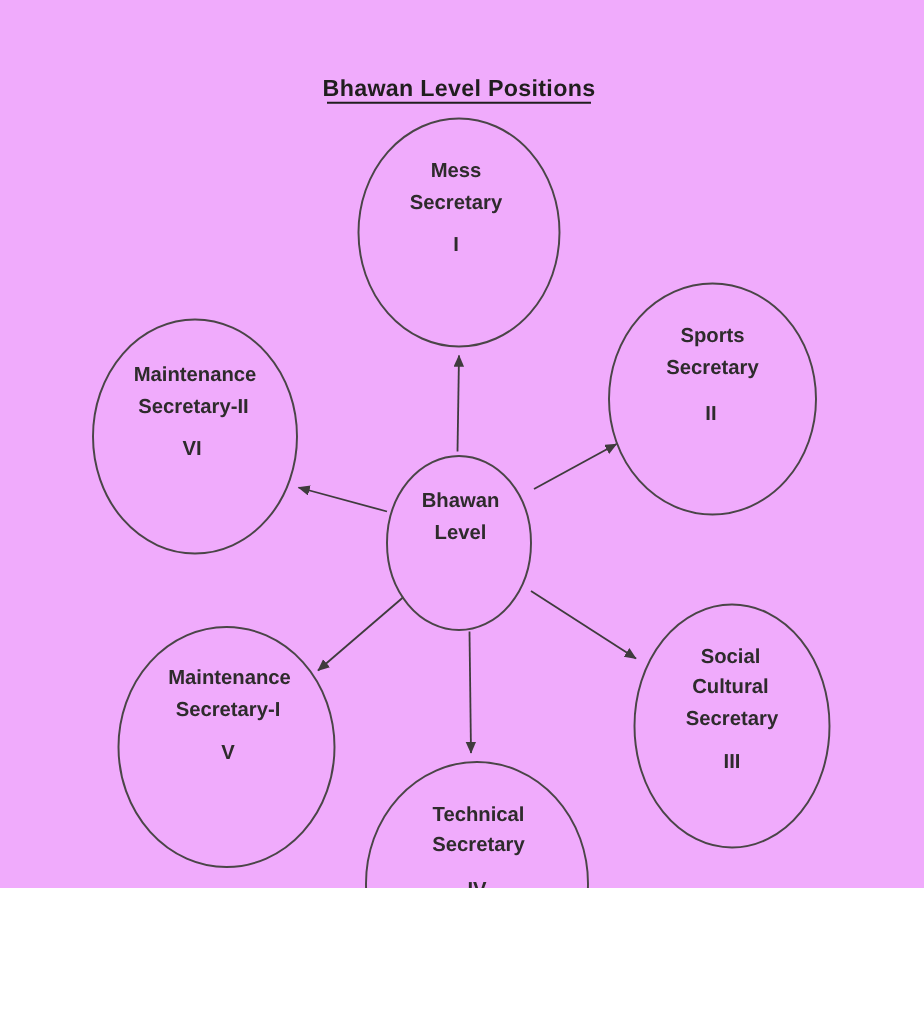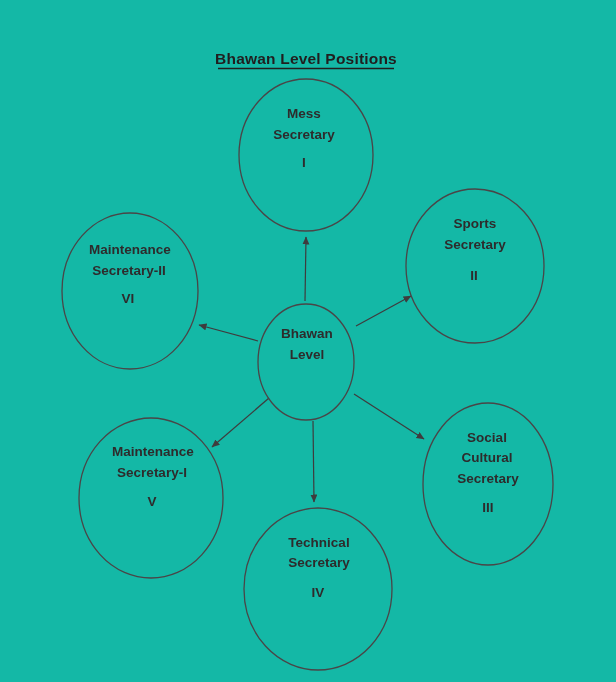--- a/index.html
+++ b/index.html
@@ -5,22 +5,22 @@
   html, body {
     margin: 0;
     padding: 0;
   }
   body {
     font-family: "Liberation Sans", sans-serif;
   }
   .page {
     position: relative;
     width: 616px;
-    height: 682px;
-    background: #14b8a6;
+    height: 592px;
+    background: #f0abfc;
     overflow: hidden;
   }
   svg.diagram {
     position: absolute;
     left: 0;
     top: 0;
     width: 616px;
     height: 682px;
   }
   .node-ellipse {

